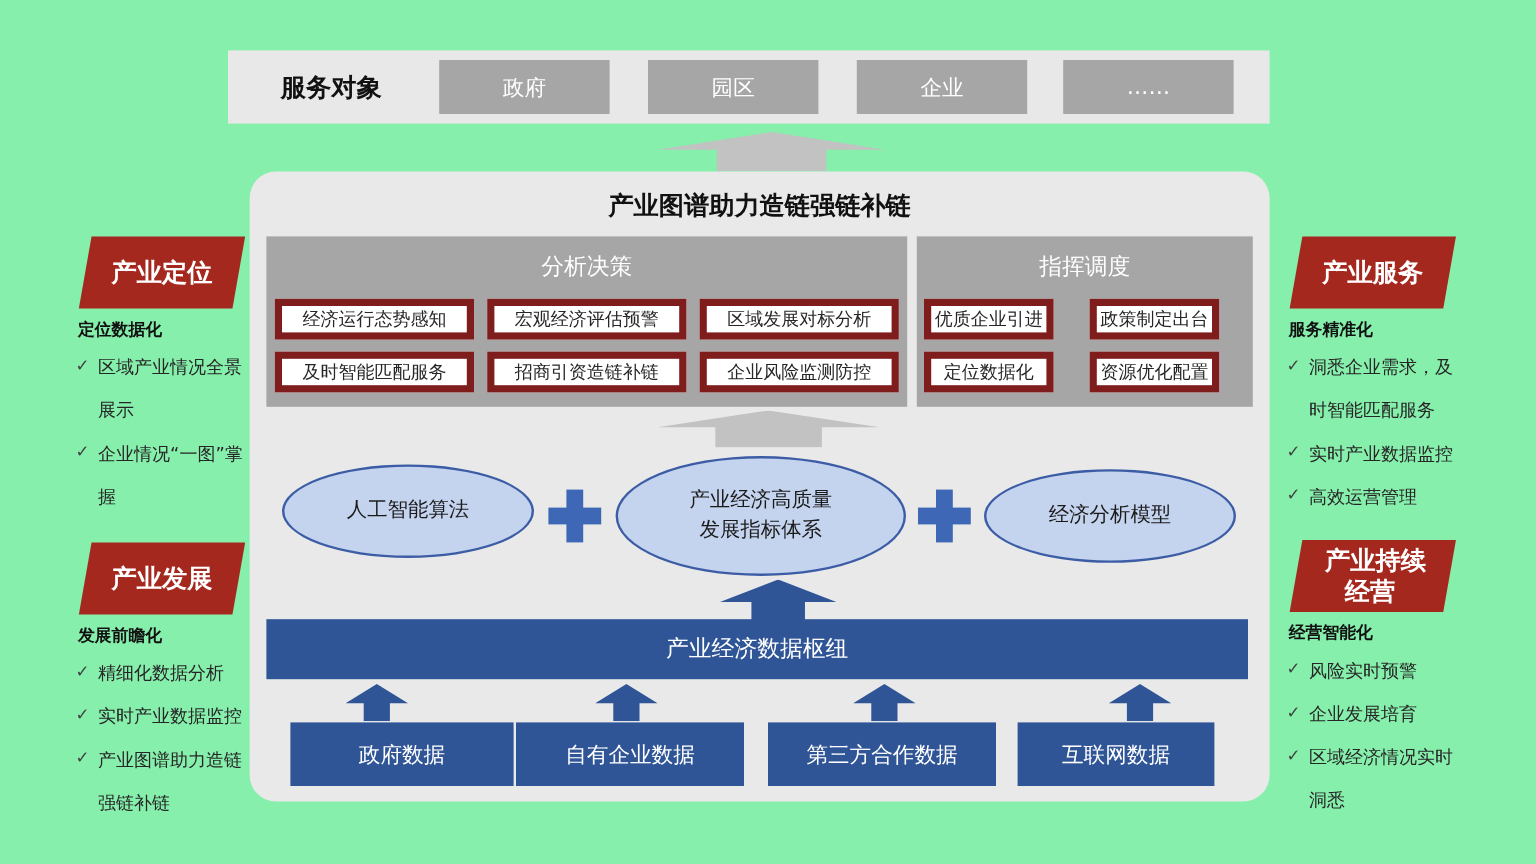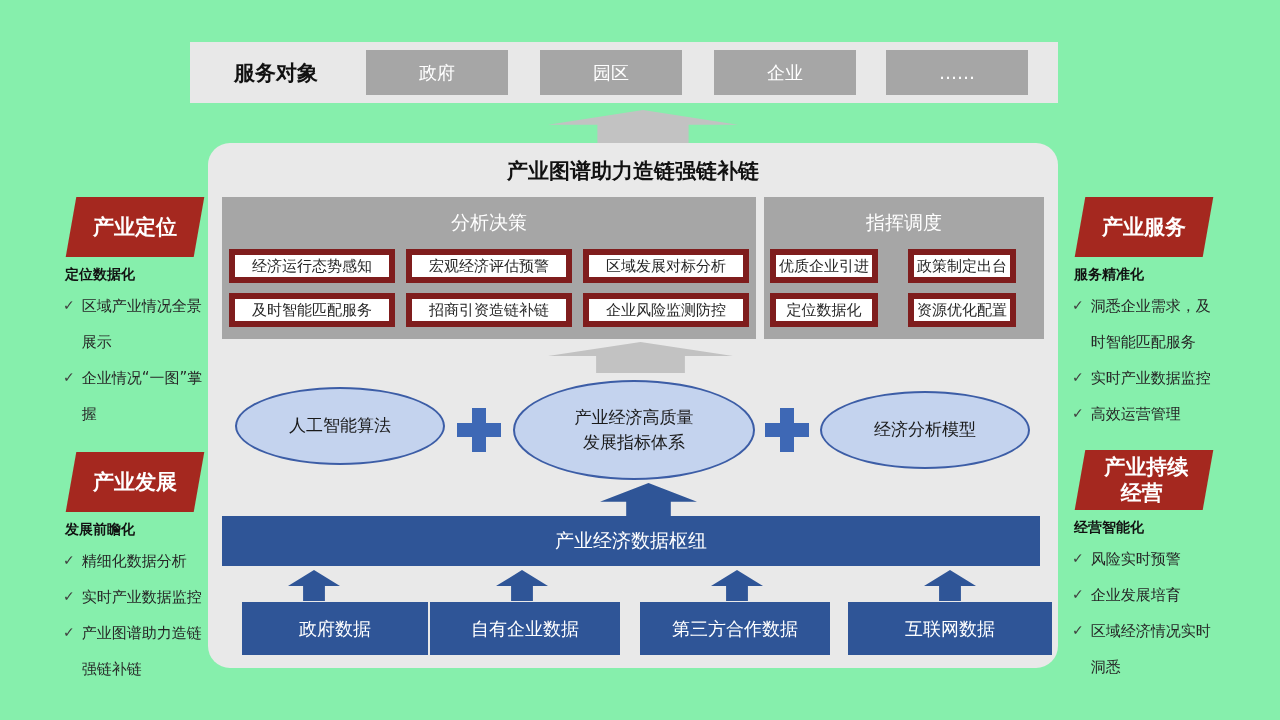--- a/index.html
+++ b/index.html
@@ -64,21 +64,21 @@
   .plus{position:absolute;width:44px;height:44px;}
   .plus::before{content:"";position:absolute;left:0;top:15px;width:44px;height:14px;background:var(--plus-blue);}
   .plus::after{content:"";position:absolute;left:15px;top:0;width:14px;height:44px;background:var(--plus-blue);}
   .p1{left:249px;top:265px;} .p2{left:557px;top:265px;}
 
   
   .hub{position:absolute;left:14px;top:373px;width:818px;height:50px;background:var(--blue);
        color:#fff;font-size:19px;display:flex;align-items:center;justify-content:center;}
   .src-box{position:absolute;top:459px;height:53px;background:var(--blue);color:#fff;font-size:18px;
            display:flex;align-items:center;justify-content:center;}
-  .s0{left:14px;width:186px;margin-left:20px;} .s1{left:222px;width:190px;} .s2{left:432px;width:190px;} .s3{left:640px;width:204px;}
+  .s0{left:14px;width:186px;margin-left:20px;} .s1{left:222px;width:190px;} .s2{left:432px;width:190px;} .s3{left:640px;width:164px;}
 
   
   .panel{position:absolute;}
   .panel-lt{left:63px;top:197px;width:155px;}
   .panel-lb{left:63px;top:452px;width:155px;}
   .panel-rt{left:1072px;top:197px;width:158px;}
   .panel-rb{left:1072px;top:450px;width:158px;}
   .banner{position:relative;width:128px;min-height:60px;margin-left:8px;background:var(--red);
           transform:skewX(-10deg);display:flex;flex-direction:column;align-items:center;justify-content:center;
           color:#fff;font-weight:bold;font-size:21px;line-height:1.25;}

